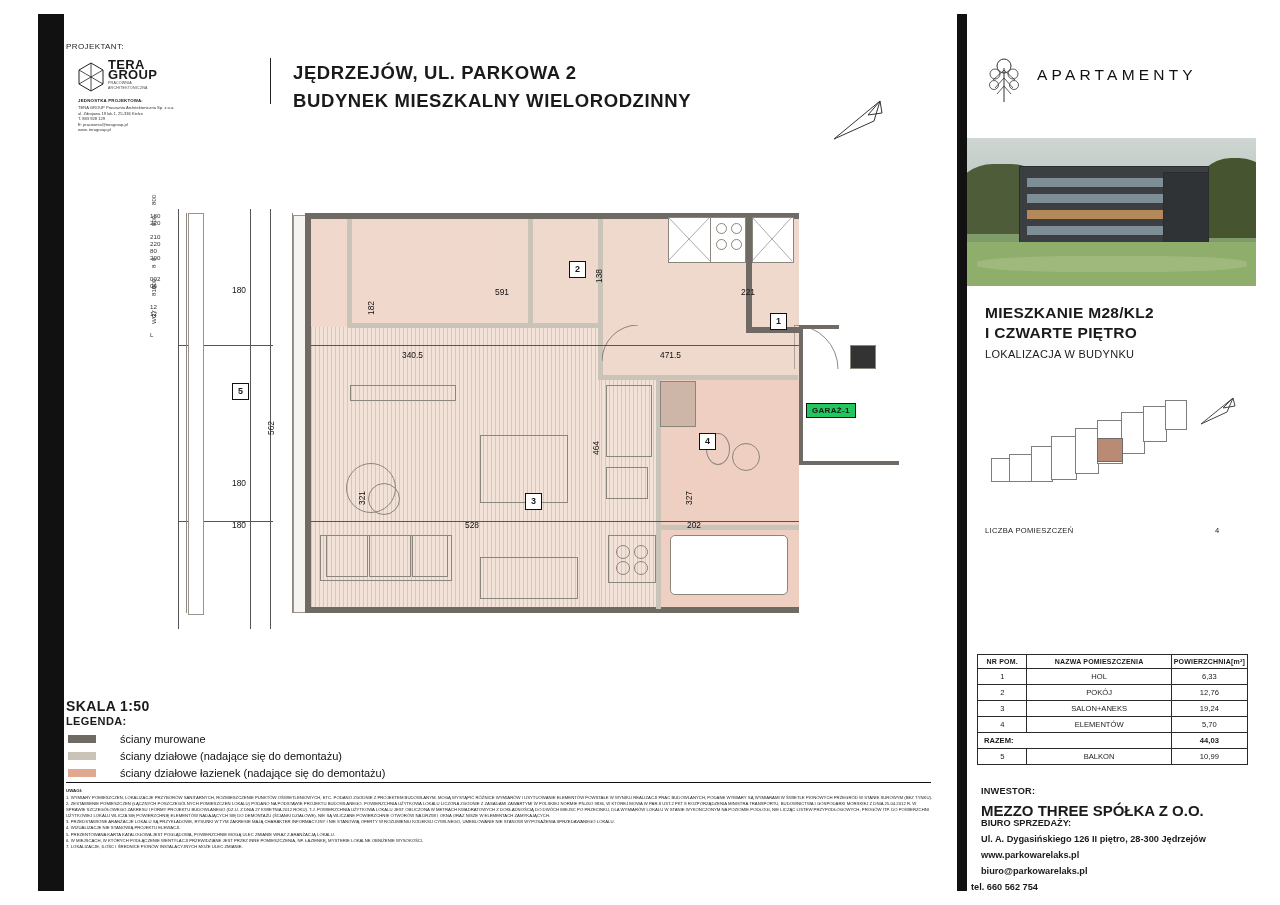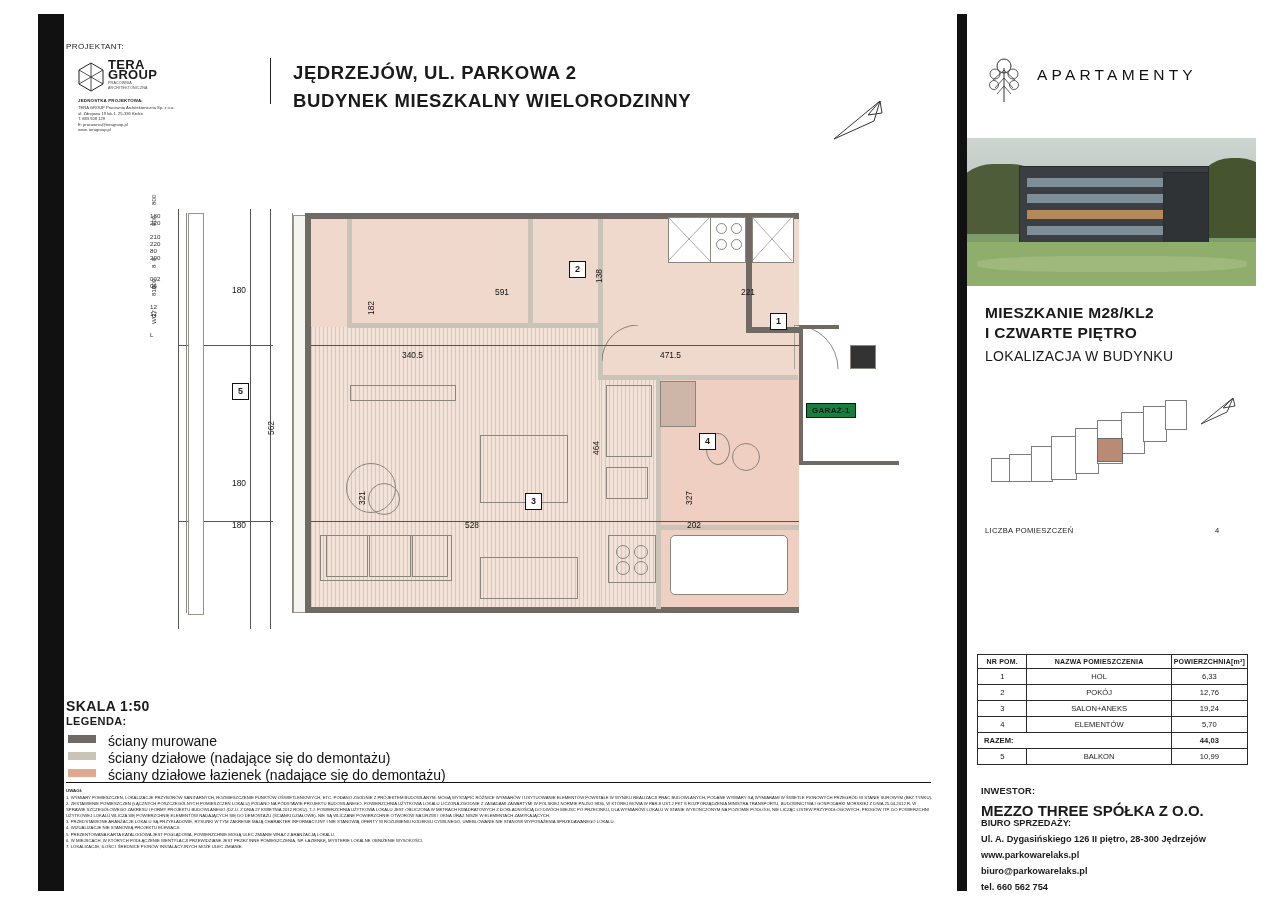--- a/index.html
+++ b/index.html
@@ -45,32 +45,32 @@
   .room2{position:absolute;background:#efd9cd;}
   .roomhatch{position:absolute;
     background-image:repeating-linear-gradient(90deg,#d8c6ba 0 1px,transparent 1px 4px);
     background-color:#f3e2d8;}
   .bathroom{position:absolute;background:#efcfc2;}
   .balcony{position:absolute;background:#ffffff;border:1px solid #9a948c;}
   .thinline{position:absolute;background:#8d8880;}
 
   .roomnum{position:absolute;width:15px;height:15px;border:1px solid #111;background:#fff;
     font-size:9px;line-height:15px;text-align:center;font-weight:bold;}
-  .garaz{position:absolute;border:1px solid #111;background:#15803d;font-size:8px;
+  .garaz{position:absolute;border:1px solid #111;background:#22c55e;font-size:8px;
     padding:2px 5px;font-weight:bold;letter-spacing:.3px;}
 
   .furn{position:absolute;border:1px solid #8a857d;background:transparent;}
   .furn-f{position:absolute;border:1px solid #8a857d;background:#fff;}
   .circ{position:absolute;border:1px solid #8a857d;border-radius:50%;}
 
   
   .skala{position:absolute;left:66px;top:698px;font-size:14px;font-weight:bold;letter-spacing:.4px;}
   .legenda{position:absolute;left:66px;top:715px;font-size:11px;font-weight:bold;letter-spacing:.4px;}
   .leg-sw{position:absolute;width:28px;height:8px;}
-  .leg-lbl{position:absolute;left:108px;font-size:14px;color:#111;}
+  .leg-lbl{position:absolute;left:120px;font-size:11px;color:#111;}
 
   .uwagi-rule{position:absolute;left:66px;top:782px;width:865px;height:1px;background:#111;}
   .uwagi-t{position:absolute;left:66px;top:788px;font-size:4.4px;font-weight:bold;}
   .uwagi{position:absolute;left:66px;top:795px;width:868px;font-size:4.25px;line-height:6.1px;color:#222;white-space:pre-line;}
   .uwagi-fade{position:absolute;left:66px;top:878px;width:300px;height:14px;
      background:linear-gradient(180deg,rgba(255,255,255,0) 0%,#fff 75%);}
 
   
   .rp{position:absolute;left:967px;top:14px;width:289px;height:877px;background:#fff;}
   .tree{position:absolute;left:20px;top:44px;width:34px;height:46px;}
@@ -82,21 +82,21 @@
   .r-trees{position:absolute;left:0;top:20px;width:289px;height:60px;background:#56613f;}
   .r-bldg{position:absolute;left:52px;top:28px;width:190px;height:80px;background:#3b3f42;
      box-shadow:inset 0 0 0 1px #2a2d30;}
   .r-wood{position:absolute;background:#b4895a;}
   .r-glass{position:absolute;background:#7e8e97;}
   .r-grass{position:absolute;left:0;top:104px;width:289px;height:44px;background:#8fae6b;}
   .r-path{position:absolute;left:10px;top:118px;width:270px;height:16px;background:#9fb97d;border-radius:40%;}
 
   .mieszk{position:absolute;left:18px;top:290px;font-size:15.5px;font-weight:bold;letter-spacing:.3px;}
   .pietro{position:absolute;left:18px;top:310px;font-size:15.5px;font-weight:bold;letter-spacing:.3px;}
-  .lokaliz{position:absolute;left:18px;top:334px;font-size:14px;letter-spacing:.3px;}
+  .lokaliz{position:absolute;left:18px;top:334px;font-size:11px;letter-spacing:.3px;}
 
   .keyplan{position:absolute;left:18px;top:378px;width:250px;height:120px;}
   .kp-cell{position:absolute;border:1px solid #7d7d7d;background:#fff;}
   .kp-hl{position:absolute;background:#b98a74;border:1px solid #6b6b6b;}
   .kp-arrow{position:absolute;left:214px;top:2px;width:40px;height:34px;}
 
   .lp{position:absolute;left:18px;top:512px;font-size:7.6px;letter-spacing:.3px;color:#222;}
   .lp-val{position:absolute;left:248px;top:512px;font-size:7.6px;color:#222;}
 
   .tbl{position:absolute;left:10px;top:640px;width:271px;border-collapse:collapse;font-size:7.6px;}
@@ -106,21 +106,21 @@
   .tbl td.nr{width:48px;}
   .tbl tr.razem td{font-weight:bold;}
   .tbl td.left{text-align:left;padding-left:6px;}
 
   .inw{position:absolute;left:14px;top:772px;font-size:9.2px;font-weight:bold;letter-spacing:.2px;}
   .inw2{position:absolute;left:14px;top:788px;font-size:15px;font-weight:bold;}
   .inw3{position:absolute;left:14px;top:804px;font-size:9.2px;font-weight:bold;}
   .inw4{position:absolute;left:14px;top:820px;font-size:9.2px;font-weight:bold;}
   .inw5{position:absolute;left:14px;top:836px;font-size:9.2px;font-weight:bold;}
   .inw6{position:absolute;left:14px;top:852px;font-size:9.2px;font-weight:bold;}
-  .inw7{position:absolute;left:14px;top:868px;font-size:9.2px;font-weight:bold;}
+  .inw7{position:absolute;left:4px;top:868px;font-size:9.2px;font-weight:bold;}
 </style>
 </head>
 <body>
 
 <div class="sheet">
 
   <div class="bar-left"></div>
   <div class="bar-right"></div>
 
   <div class="projektant">PROJEKTANT:</div>

